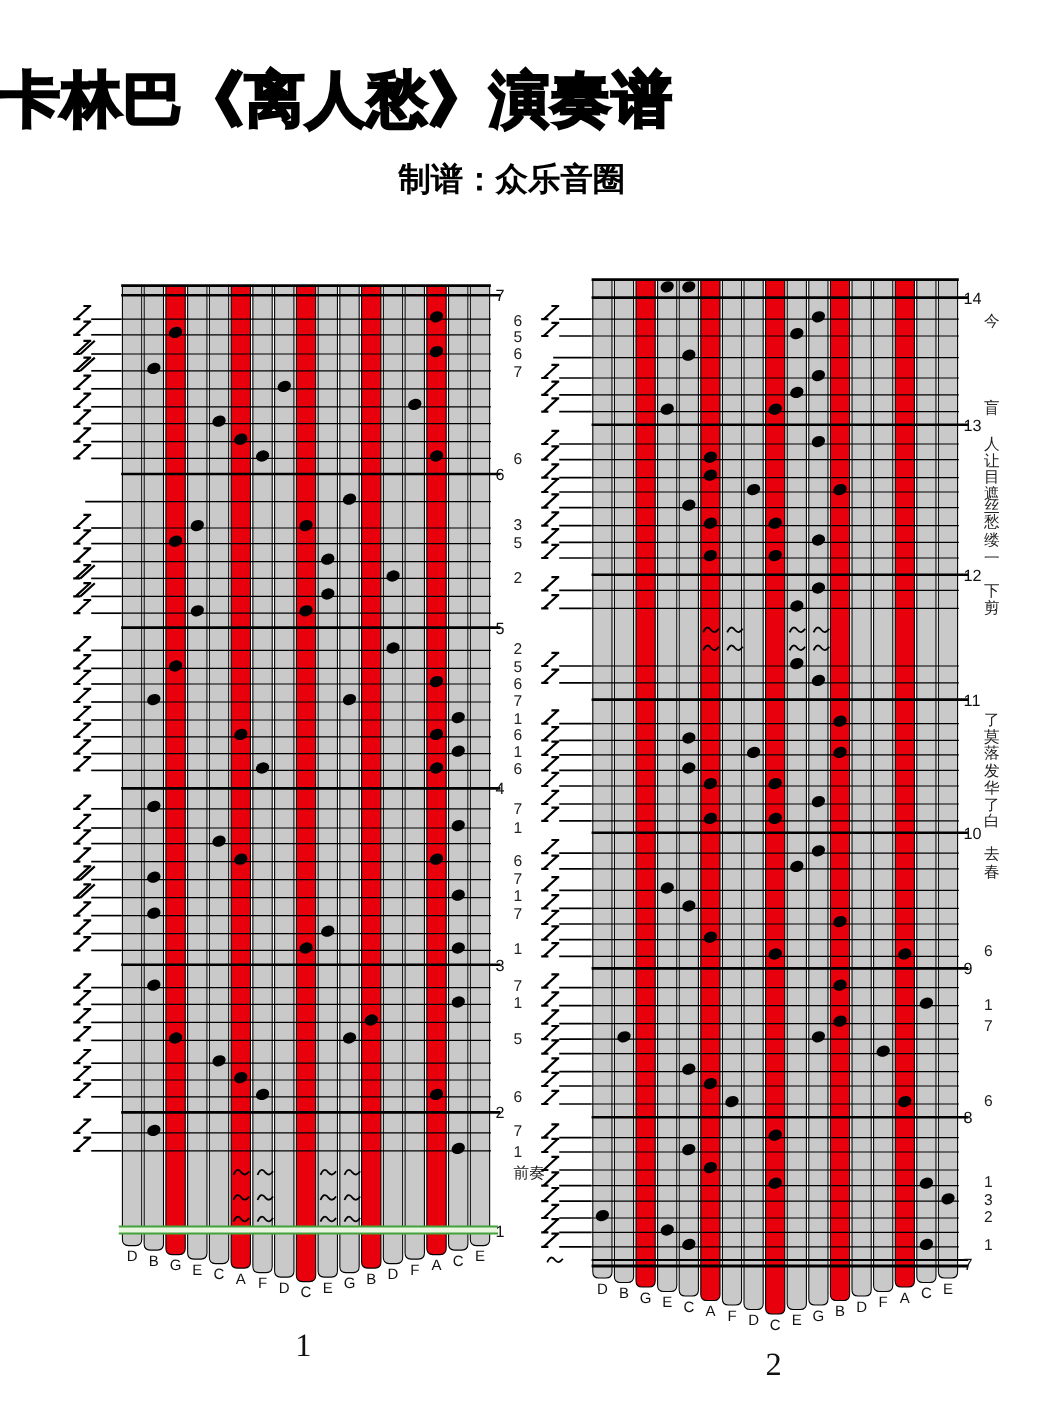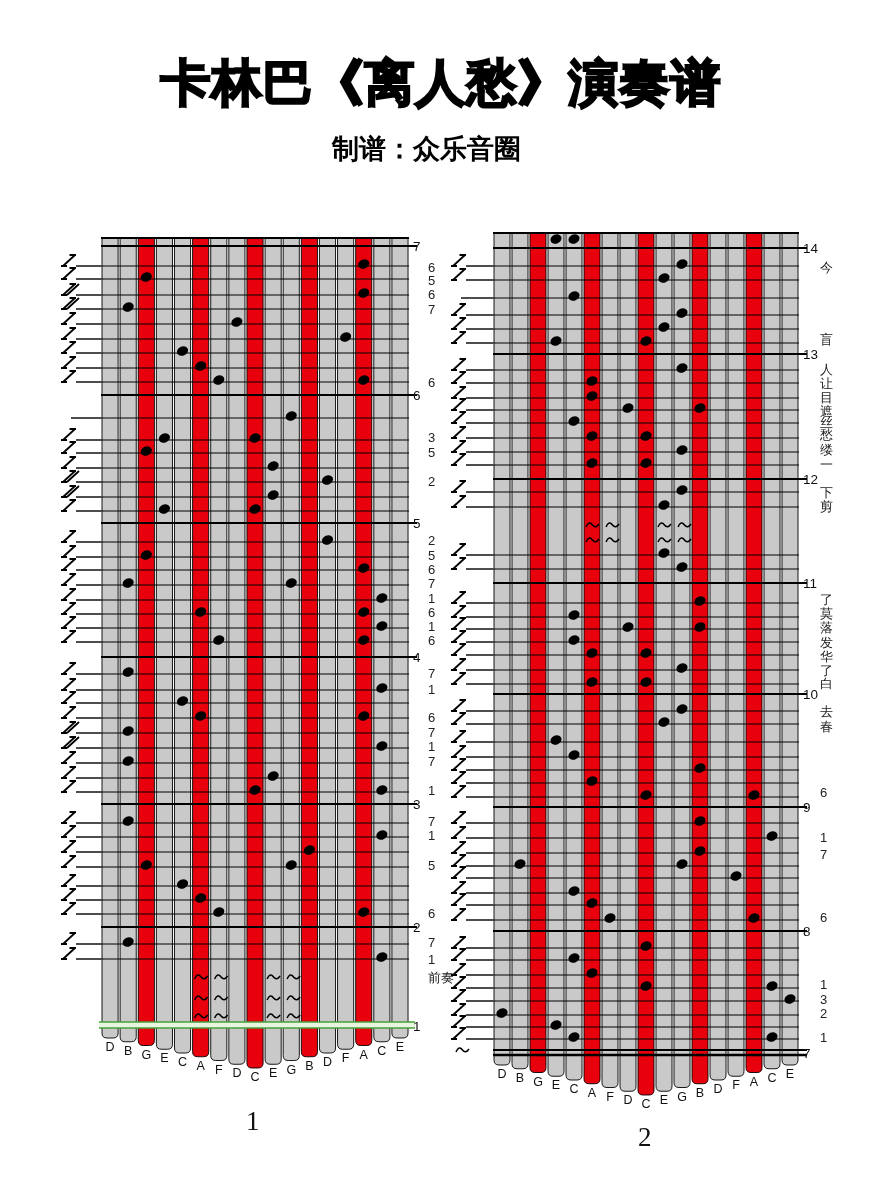--- a/index.html
+++ b/index.html
@@ -1,18 +1,18 @@
 <!DOCTYPE html>
 <html><head>
 <meta charset="utf-8">
 <style>
   html,body{margin:0;padding:0;background:#fff;}
   .sheet{position:relative;width:882px;height:1183px;background:#fff;overflow:hidden;
          font-family:"Liberation Sans","DejaVu Sans",sans-serif;}
-  .title{position:absolute;top:50px;left:0;width:100%;text-align:center;
+  .title{position:absolute;top:50px;left:0;width:100%;text-align:left;
          font-size:50px;font-weight:900;color:#000;letter-spacing:1px;
          -webkit-text-stroke:2.2px #000;}
   .subtitle{position:absolute;top:131px;left:332px;display:flex;
             font-family:"Liberation Serif","DejaVu Serif",serif;
             font-size:27px;font-weight:700;color:#000;white-space:nowrap;}
   .pagenum{position:absolute;font-family:"Liberation Serif","DejaVu Serif",serif;
            font-size:27px;color:#111;}
   #pagenum1{left:246px;top:1106px;}
   #pagenum2{left:638px;top:1122px;}
   svg{position:absolute;top:0;left:0;}

